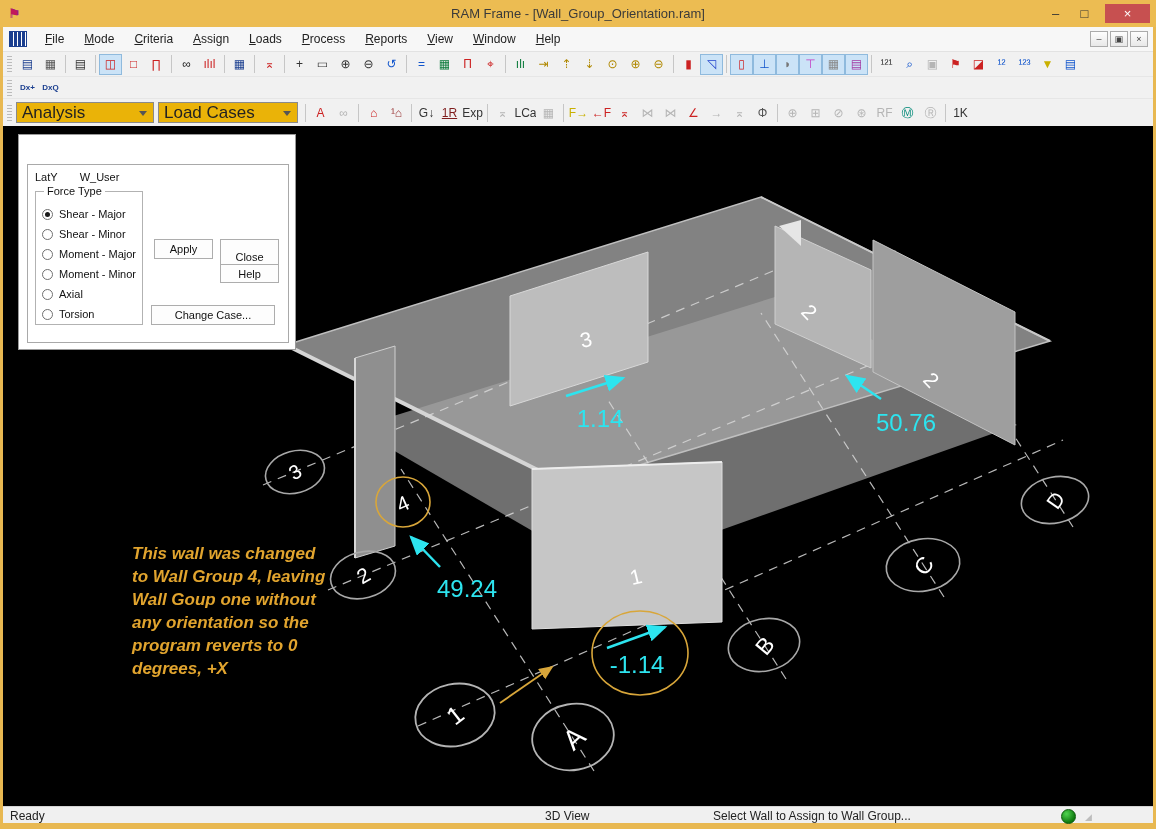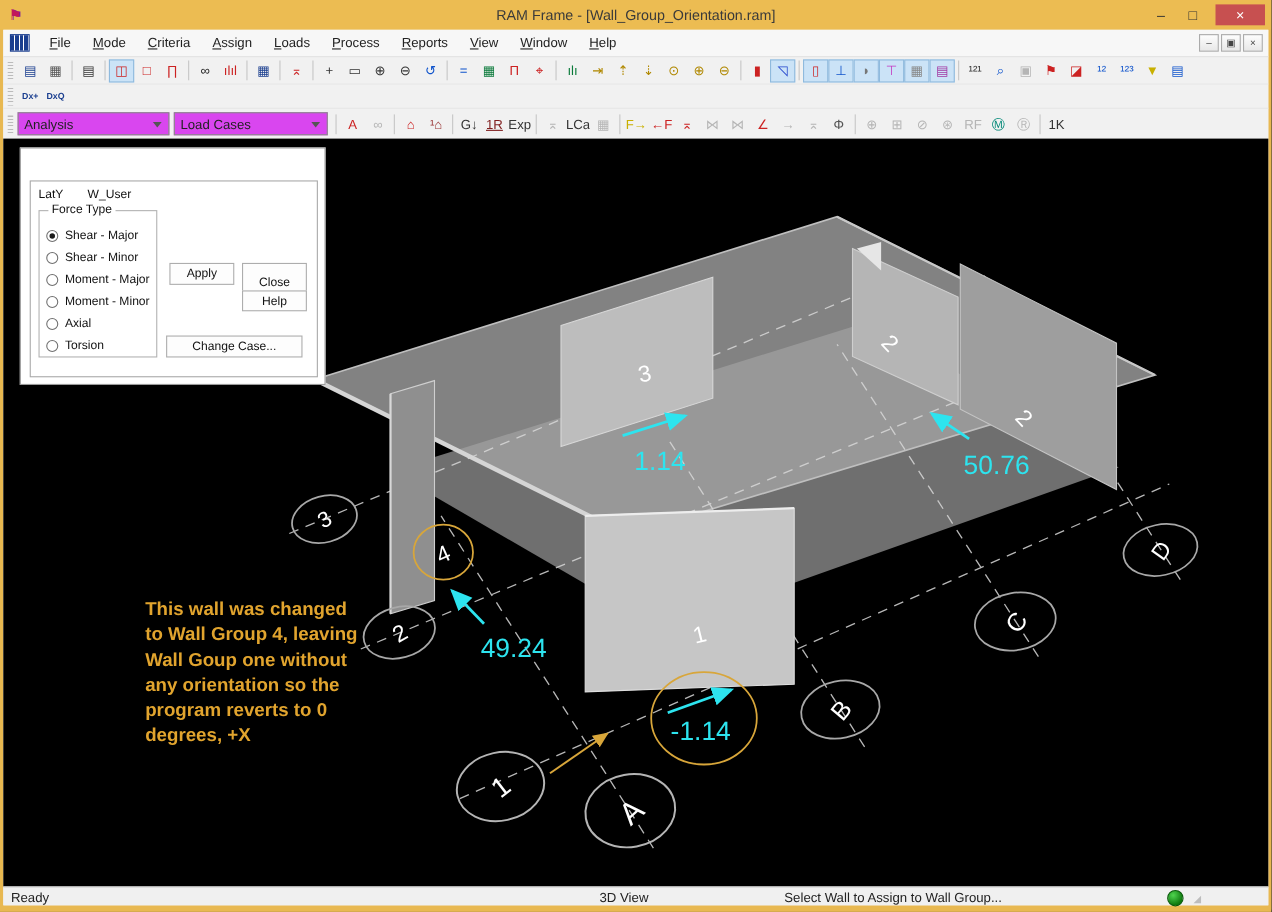--- a/index.html
+++ b/index.html
@@ -27,21 +27,21 @@
   .tbrow{display:flex;align-items:center;background:#f1f1f1;padding-left:3px;}
   .tb1{height:25px;border-bottom:1px solid #e6e6e6;}
   .tb2{height:22px;border-bottom:1px solid #e6e6e6;}
   .modebar{height:27px;}
   .tgrip{width:5px;height:16px;margin:0 4px 0 1px;background:repeating-linear-gradient(#bbb 0 1px,transparent 1px 3px);flex:none;}
   .tbtn{width:23px;height:21px;display:flex;align-items:center;justify-content:center;font-size:12px;line-height:1;border:1px solid transparent;flex:none;overflow:hidden;white-space:nowrap;}
   .tbtn.pressed{background:#cbe3f7;border-color:#8fbadd;}
   .tbtn.disabled{color:#b5b5b5 !important;}
   .tsep{width:1px;height:18px;background:#c6c6c6;margin:0 3px;flex:none;}
   .tbtn.small-text{font-size:8px;font-weight:bold;}
-  .combo{width:138px;height:21px;background:#d946ef;border:1px solid #8a8a8a;display:flex;align-items:center;font-size:12px;color:#222;padding-left:5px;position:relative;margin-right:4px;flex:none;}
+  .combo{width:138px;height:21px;background:#eab308;border:1px solid #8a8a8a;display:flex;align-items:center;font-size:17px;color:#222;padding-left:5px;position:relative;margin-right:4px;flex:none;}
   .combo-arrow{position:absolute;right:6px;top:8px;width:0;height:0;border-left:4px solid transparent;border-right:4px solid transparent;border-top:5px solid #555;}
   
   .viewport{position:relative;width:1150px;height:680px;background:#000;overflow:hidden;}
   .viewport svg{position:absolute;left:0;top:0;}
   
   .dialog{position:absolute;left:15px;top:8px;width:278px;height:216px;background:#fff;border:1px solid #9a9a9a;font-size:11px;color:#111;}
   .dlg-title{height:28px;display:flex;align-items:center;justify-content:center;font-size:13px;color:#222;position:relative;}
   .dlg-close{position:absolute;right:9px;top:8px;width:18px;height:14px;background:#ababab;color:#fff;font-size:9px;font-weight:bold;display:flex;align-items:center;justify-content:center;}
   .dlg-panel{position:absolute;left:8px;top:29px;width:262px;height:179px;border:1px solid #a9a9a9;background:#fff;}
   .dlg-tabs{position:absolute;left:7px;top:6px;display:flex;gap:22px;}
@@ -50,21 +50,21 @@
   .force-options{position:absolute;left:6px;top:12px;right:2px;}
   .radio-row{display:flex;align-items:center;height:20px;gap:6px;}
   .radio{width:11px;height:11px;border:1px solid #707070;border-radius:50%;background:#fff;position:relative;flex:none;}
   .radio-row.selected .radio::after{content:'';position:absolute;left:2px;top:2px;width:5px;height:5px;border-radius:50%;background:#1a1a1a;}
   .btn{position:absolute;background:#fdfdfd;border:1px solid #adadad;font-size:11px;color:#111;display:flex;align-items:center;justify-content:center;}
   .btn-apply{left:126px;top:74px;width:59px;height:20px;}
   .btn-close{left:192px;top:74px;width:59px;height:36px;}
   .btn-help{left:192px;top:99px;width:59px;height:19px;}
   .btn-change{left:123px;top:140px;width:124px;height:20px;}
   
-  .annotation{position:absolute;left:129px;top:416px;width:215px;color:#e1a42e;font-size:17px;font-weight:600;line-height:23px;}
+  .annotation{position:absolute;left:129px;top:416px;width:215px;color:#e1a42e;font-size:17px;font-weight:600;line-height:23px;font-style:italic;}
   
   .statusbar{height:17px;background:#f0f0f0;border-top:1px solid #d4d4d4;position:relative;font-size:12px;color:#222;}
   .sb-left{position:absolute;left:7px;top:2px;}
   .sb-center{position:absolute;left:542px;top:2px;}
   .sb-right{position:absolute;left:710px;top:2px;}
   .sb-light{position:absolute;left:1058px;top:2px;width:15px;height:15px;border-radius:50%;background:radial-gradient(circle at 35% 30%,#4fd44f,#0f7a0f 70%);border:1px solid #0a5a0a;}
   .sb-grip{position:absolute;left:1082px;top:5px;font-size:9px;color:#bdbdbd;}
 </style>
 </head>
 <body>

